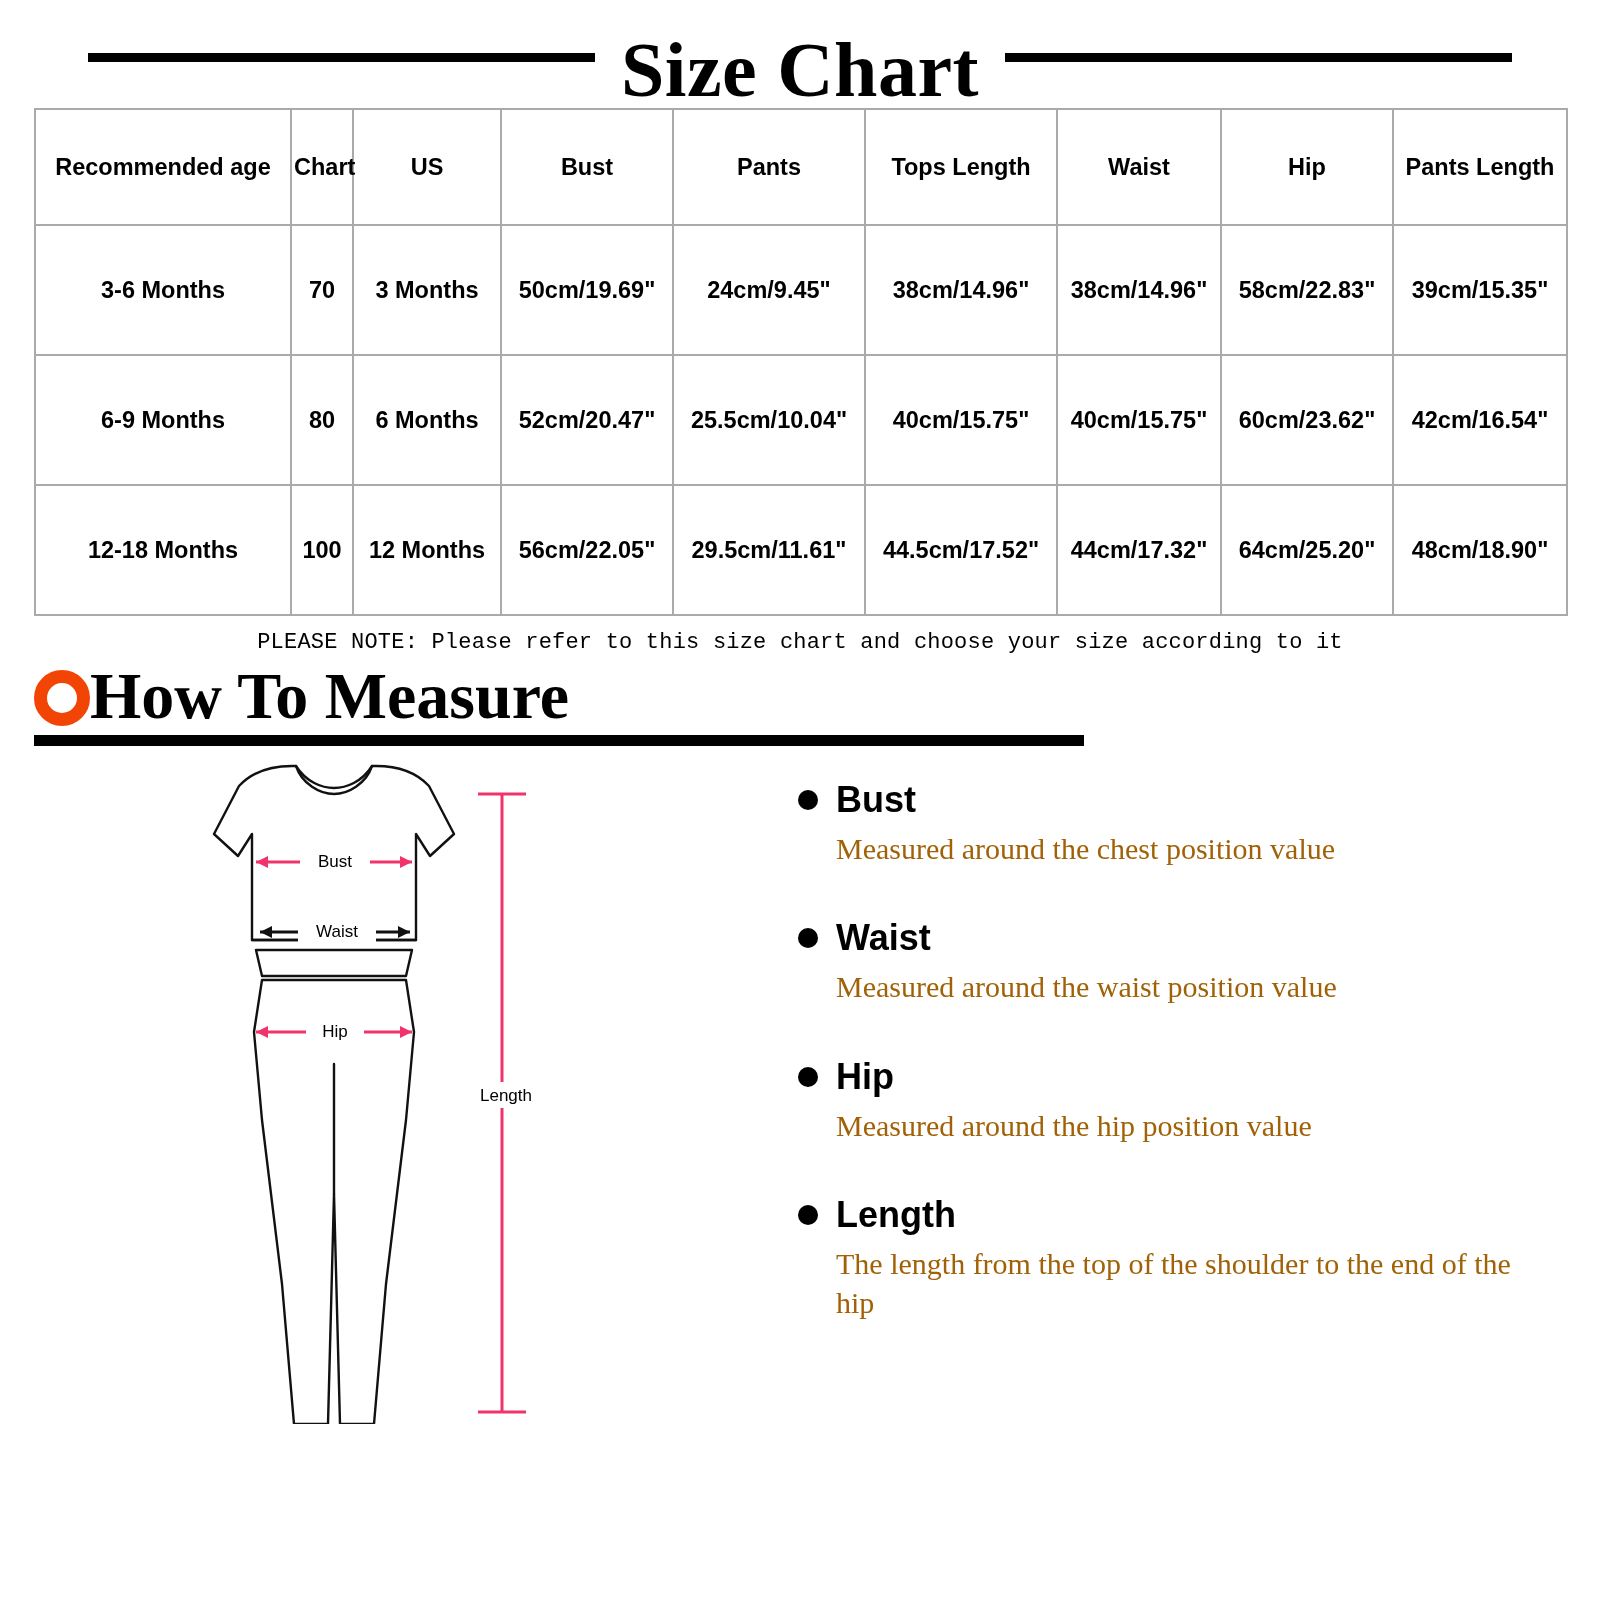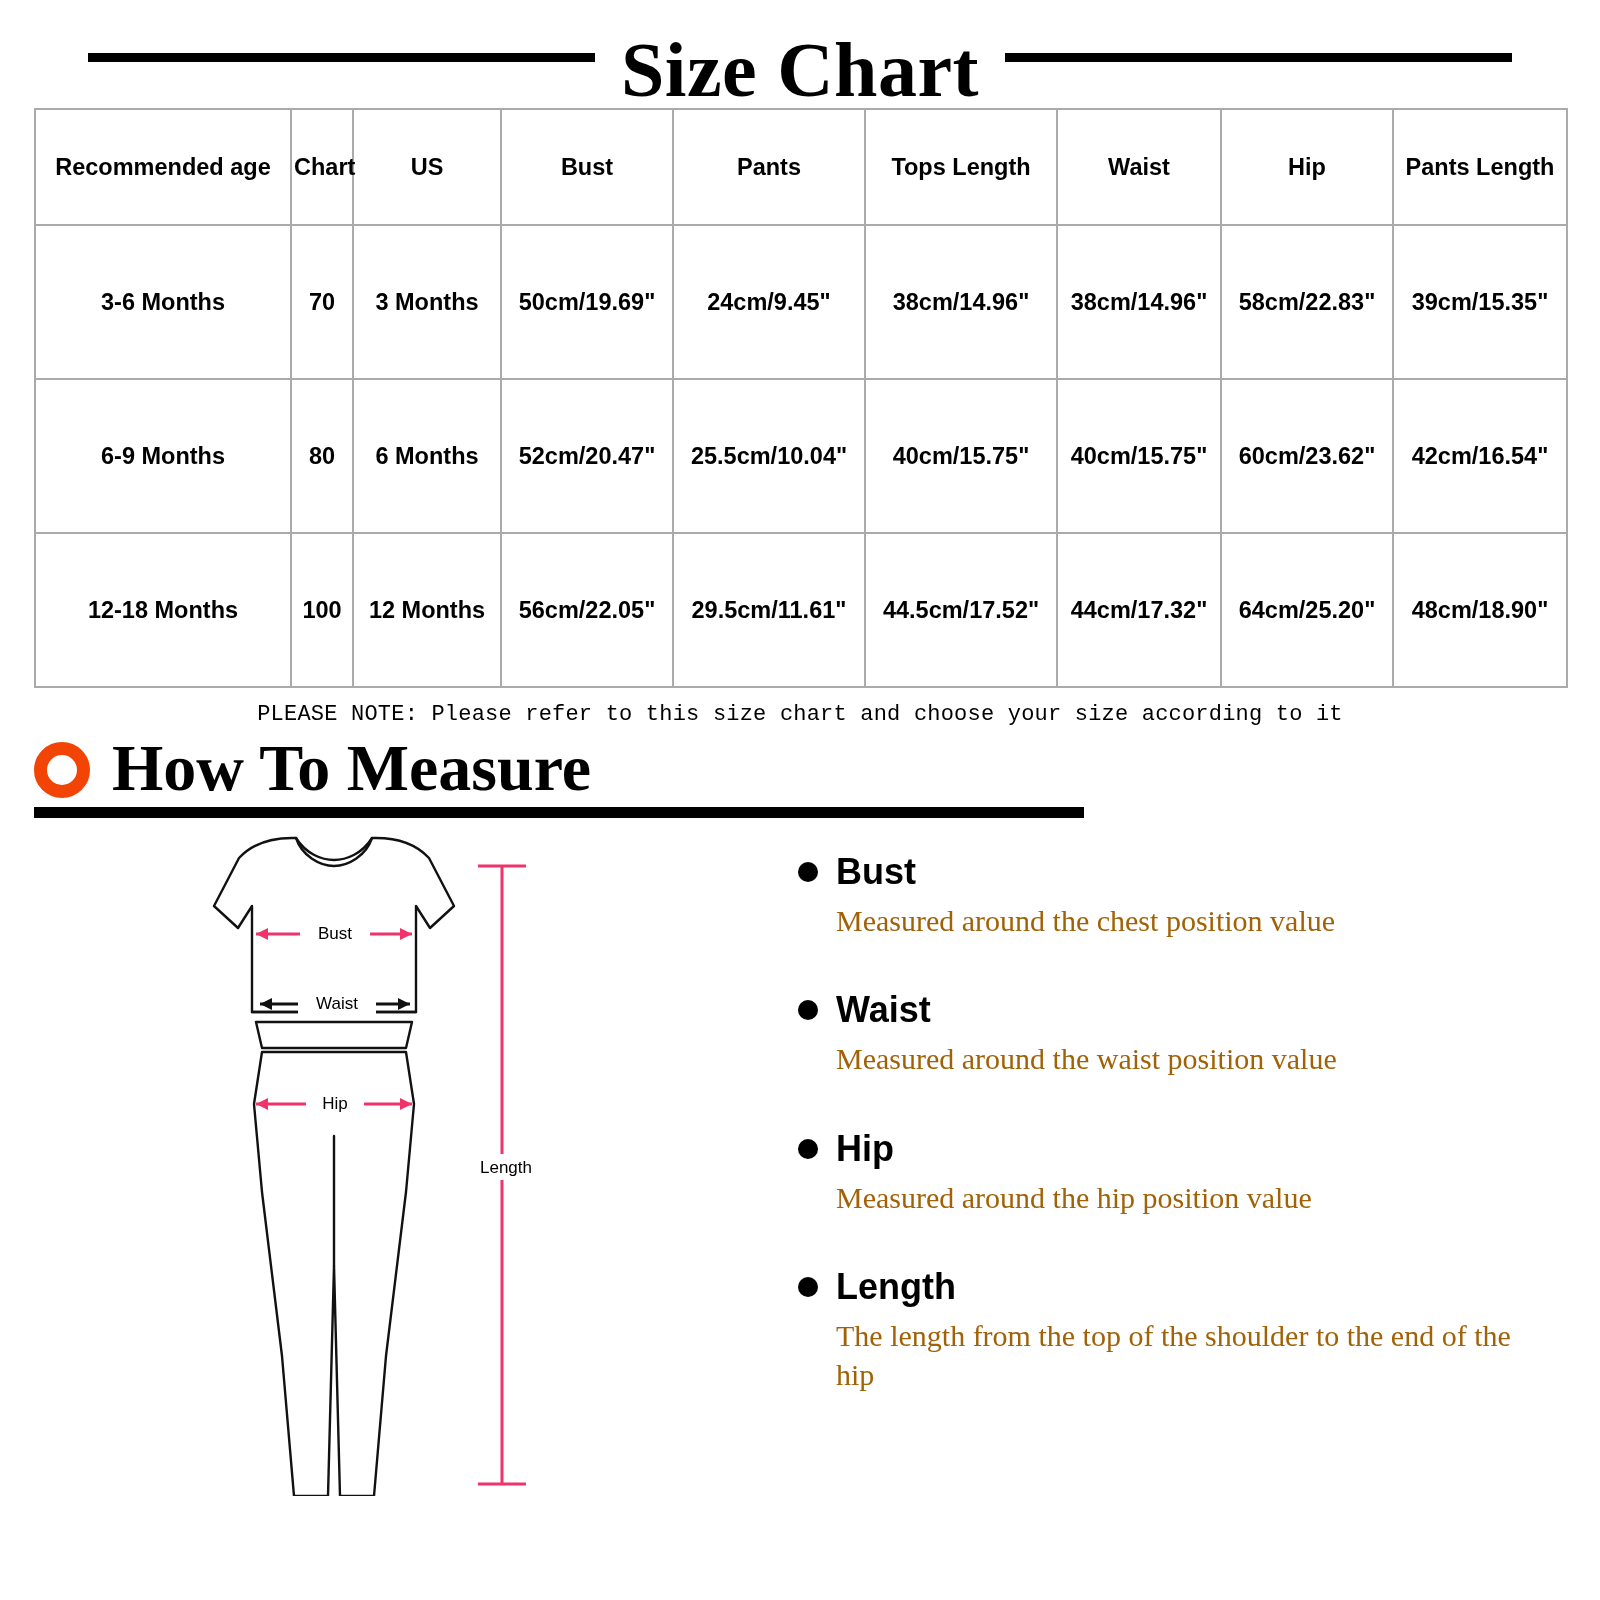--- a/index.html
+++ b/index.html
@@ -45,21 +45,21 @@
     text-align: center;
     vertical-align: middle;
     color: #000;
     font-family: "Liberation Sans", sans-serif;
     font-size: 23.5px;
     font-weight: 700;
     padding: 4px 2px;
     white-space: nowrap;
   }
   table.size-table thead th { height: 116px; }
-  table.size-table tbody td { height: 154px; margin-top: 28px; }
+  table.size-table tbody td { height: 130px; margin-top: 28px; }
 
   col.c-age   { width: 256px; }
   col.c-size  { width: 62px; }
   col.c-us    { width: 148px; }
   col.c-bust  { width: 172px; }
   col.c-sleeve{ width: 192px; }
   col.c-tops  { width: 192px; }
   col.c-waist { width: 164px; }
   col.c-hip   { width: 172px; }
   col.c-pants { width: 174px; }
@@ -73,21 +73,20 @@
     letter-spacing: 0.2px;
     padding: 14px 0 2px 0;
   }
 
   
   .htm-header {
     position: relative;
     padding: 6px 0 0 34px;
     display: flex;
     align-items: center;
-    gap: 22px;
   }
   .htm-bullet {
     width: 56px; height: 56px; border-radius: 50%;
     border: 13px solid #f24405;
     flex: 0 0 auto;
     margin-top: 4px;
   }
   .htm-title {
     font-family: "Liberation Serif", serif;
     font-weight: 700;

